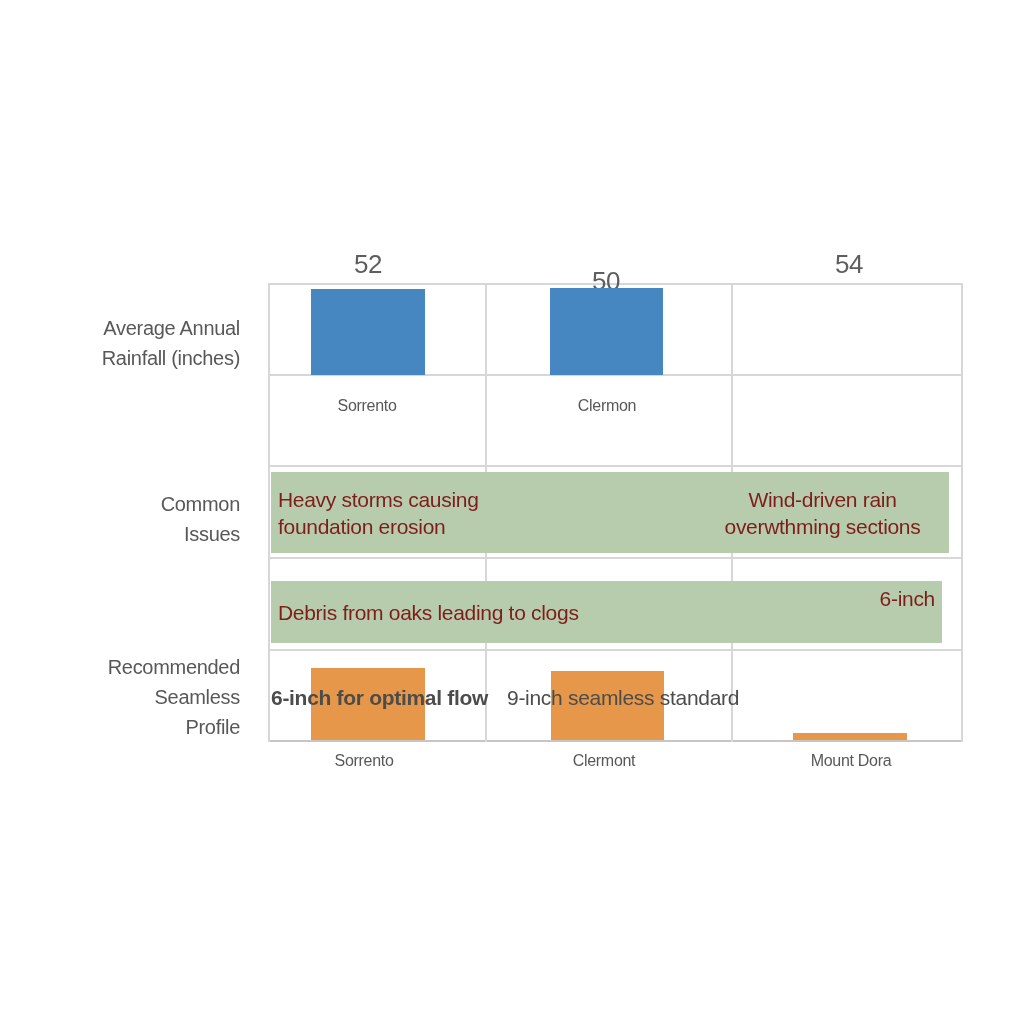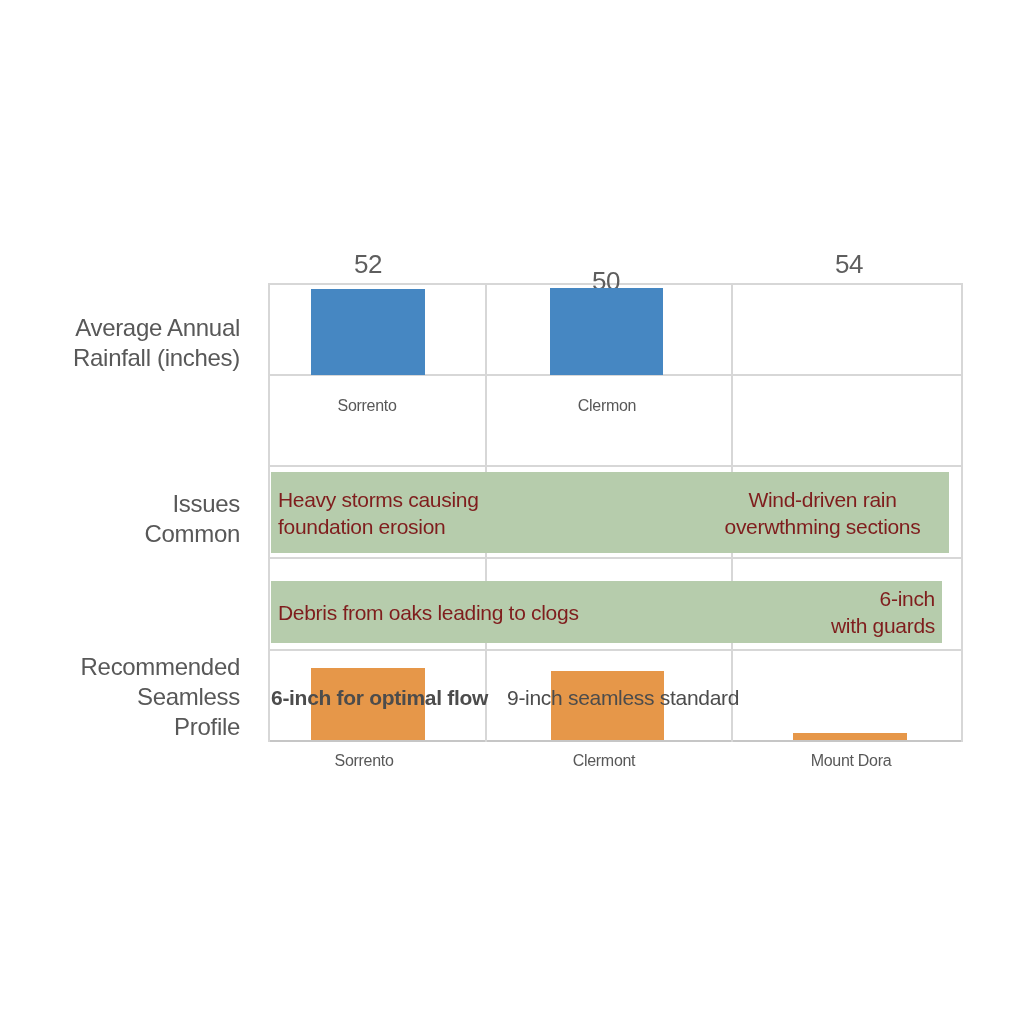--- a/index.html
+++ b/index.html
@@ -17,21 +17,21 @@
   .hline.bottom { background: #c6c6c6; }
   .vline { position: absolute; width: 2px; background: #d7d7d7; }
   .bar { position: absolute; }
   .value-num {
     position: absolute; width: 120px;
     text-align: center; font-size: 26px; color: #5e5e5e;
     letter-spacing: -0.5px;
   }
   .row-label {
     position: absolute; text-align: right;
-    font-size: 24px; line-height: 30px; color: #585858;
+    font-size: 20px; line-height: 30px; color: #585858;
     letter-spacing: -0.3px;
   }
   .city-label {
     position: absolute; width: 140px; text-align: center;
     font-size: 16px; color: #585858; letter-spacing: -0.3px;
   }
   .green-text {
     position: absolute; font-size: 21px; line-height: 27px;
     color: #7f1d1d; letter-spacing: -0.3px;
   }
@@ -64,22 +64,22 @@
   <div class="value-num" style="left:789px; top:249px;">54</div>
 
   <div class="bar" style="left: 311px; top: 289px; width: 114px; height: 86px; background: rgb(70, 135, 194);"></div>
   <div class="bar" style="left: 550px; top: 288px; width: 113px; height: 87px; background: rgb(70, 135, 194);"></div>
 
   <div class="row-label" style="right:784px; top:313px; width:230px;">
     <div>Average Annual</div>
     <div>Rainfall (inches)</div>
   </div>
   <div class="row-label" style="right:784px; top:489px; width:230px;">
+    <div>Common</div>
     <div>Issues</div>
-    <div>Common</div>
   </div>
   <div class="row-label" style="right:784px; top:652px; width:230px;">
     <div>Recommended</div>
     <div>Seamless</div>
     <div>Profile</div>
   </div>
 
   <div class="city-label" style="left:297px; top:397px;">Sorrento</div>
   <div class="city-label" style="left:537px; top:397px;">Clermon</div>
 
@@ -90,21 +90,20 @@
   </div>
   <div class="green-text center" style="left:695px; top:486px; width:255px;">
     <div>Wind-driven rain</div>
     <div>overwthming sections</div>
   </div>
 
   <div class="bar" style="left: 271px; top: 581px; width: 671px; height: 62px; background: rgb(182, 204, 172);"></div>
   <div class="green-text" style="left:278px; top:599px;">Debris from oaks leading to clogs</div>
   <div class="green-text right" style="right:89px; top:585px; width:200px;">
     <div>6-inch</div>
-    <div>with guards</div>
   </div>
 
   <div class="bar" style="left: 311px; top: 668px; width: 114px; height: 72px; background: rgb(230, 151, 73);"></div>
   <div class="bar" style="left: 551px; top: 671px; width: 113px; height: 69px; background: rgb(230, 151, 73);"></div>
   <div class="bar" style="left: 793px; top: 733px; width: 114px; height: 7px; background: rgb(230, 151, 73);"></div>
 
   <div class="orange-text" style="left:271px; top:686px;font-weight:bold;">6-inch for optimal flow</div>
   <div class="orange-text" style="left:507px; top:686px;">9-inch seamless standard</div>
 
   <div class="city-label" style="left:294px; top:752px;">Sorrento</div>

